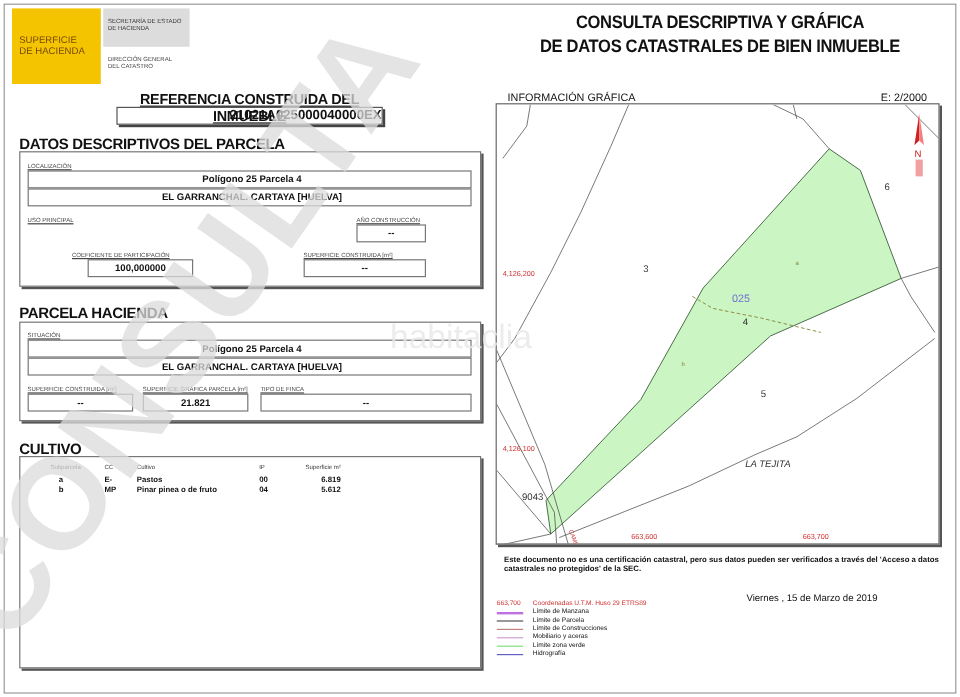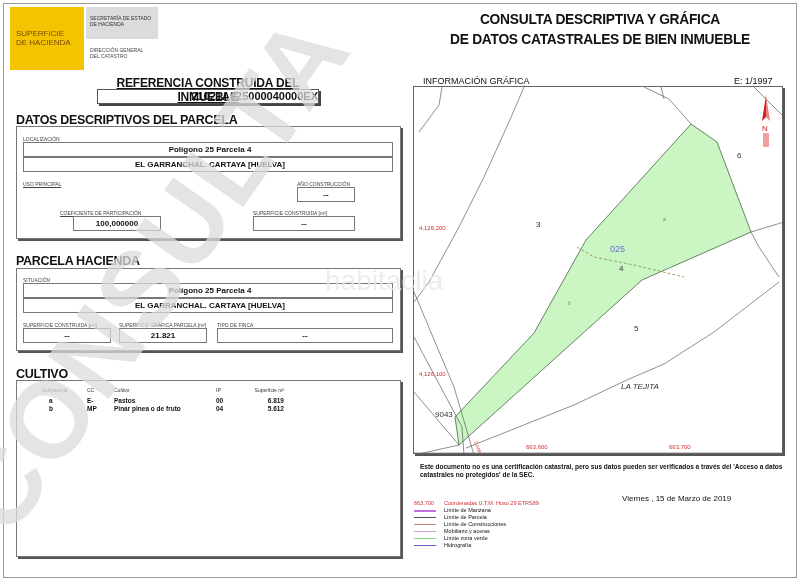--- a/index.html
+++ b/index.html
@@ -129,21 +129,21 @@
   <div class="cult-row data">
     <span class="c1">b</span>
     <span class="c2">MP</span>
     <span class="c3">Pinar pinea o de fruto</span>
     <span class="c4">04</span>
     <span class="c5">5.612</span>
   </div>
 </div>
 
 <div class="abs map-label-top" style="left:423px;top:76px">INFORMACIÓN GRÁFICA</div>
-<div class="abs map-label-top" style="left:734px;top:76px">E: 1/1997</div>
+<div class="abs map-label-top" style="left:734px;top:76px">E: 2/2000</div>
 <div class="abs map-box">
   <svg width="370" height="368" viewBox="0 0 370 368">
 
     <polygon points="277,37 303,55 337,145 228,193 45,358 41,330 120,246 172,153" fill="#ccf5c4" stroke="#446644" stroke-width="0.8"></polygon>
 
     <g stroke="#444" stroke-width="0.6" fill="none">
       <polyline points="28,0 25,18 5,45"></polyline>
       <polyline points="110,0 95,35 70,90 45,140 15,195 0,215"></polyline>
       <polyline points="230,0 255,12 277,37"></polyline>
       <polyline points="247,0 250,12"></polyline>

